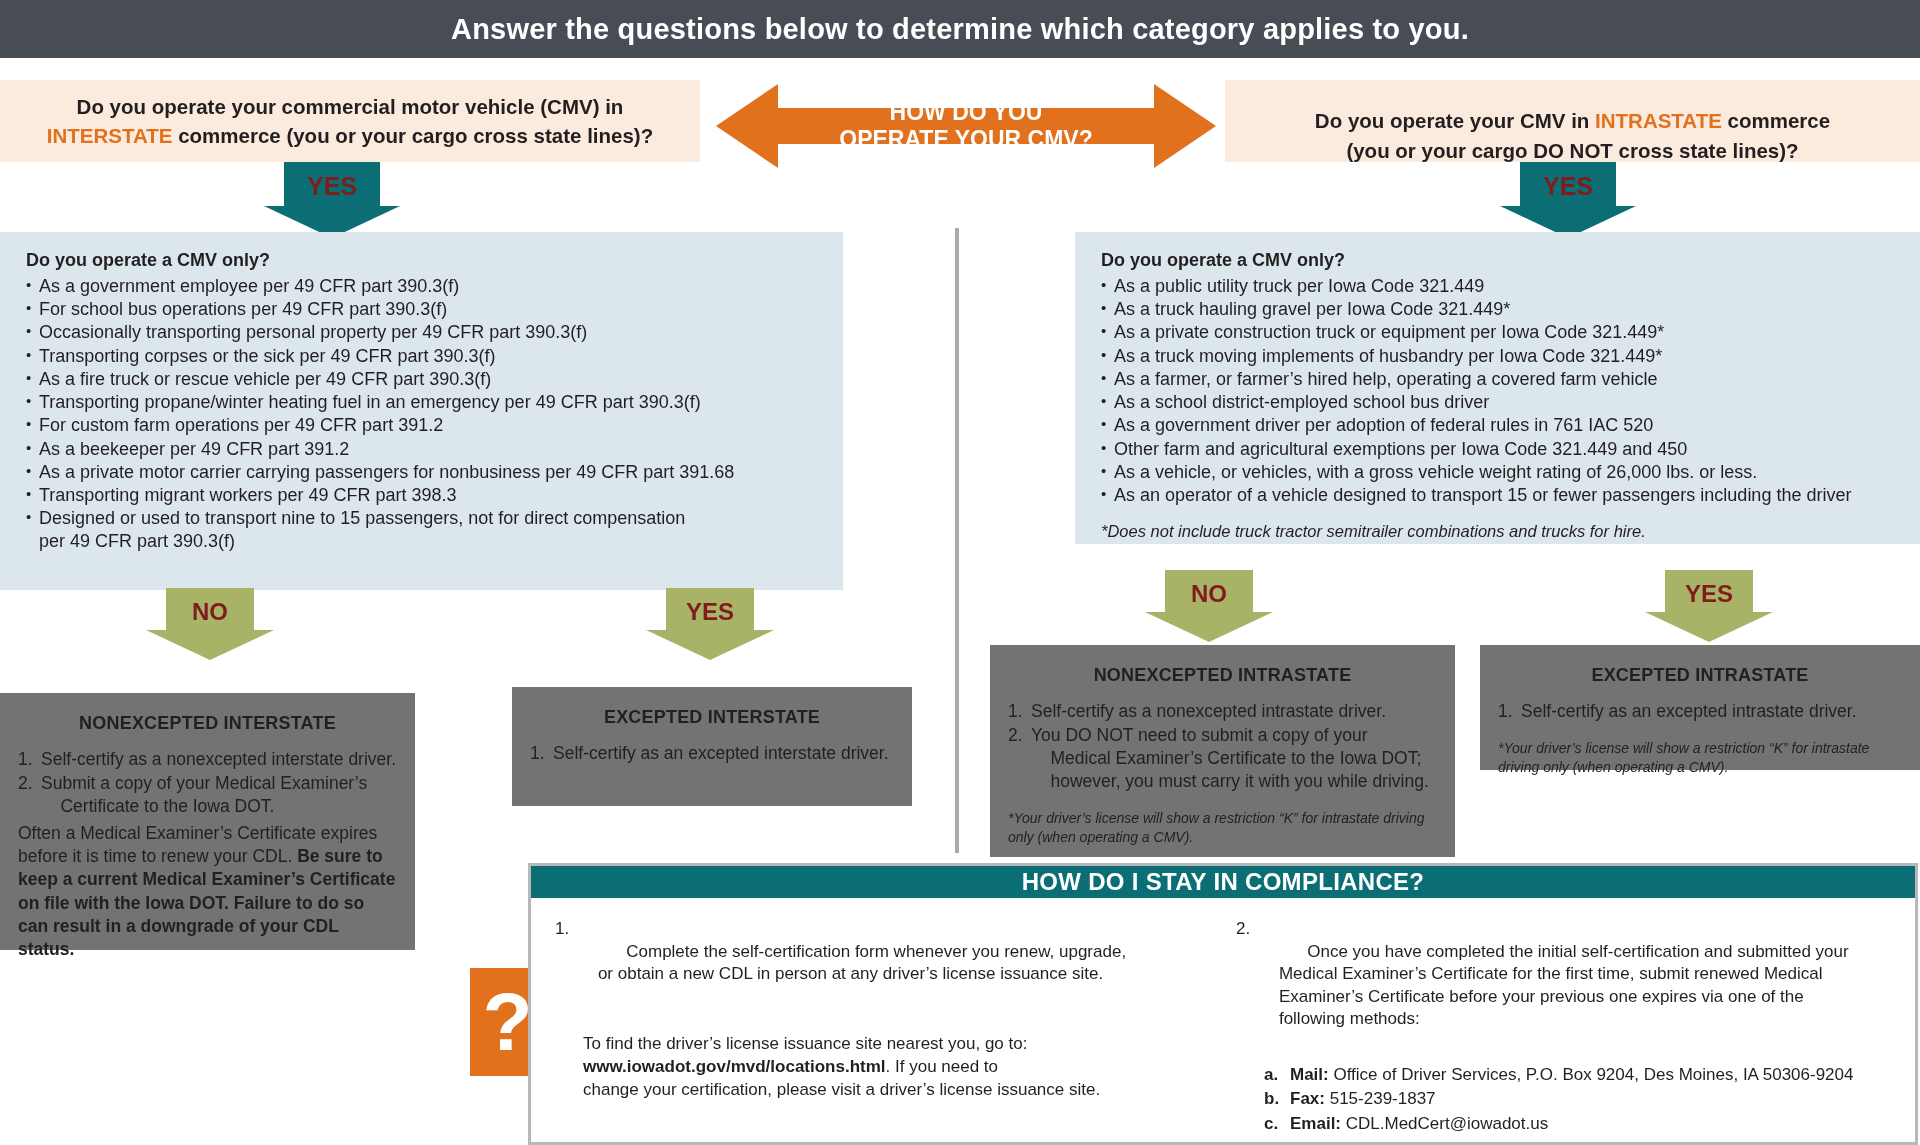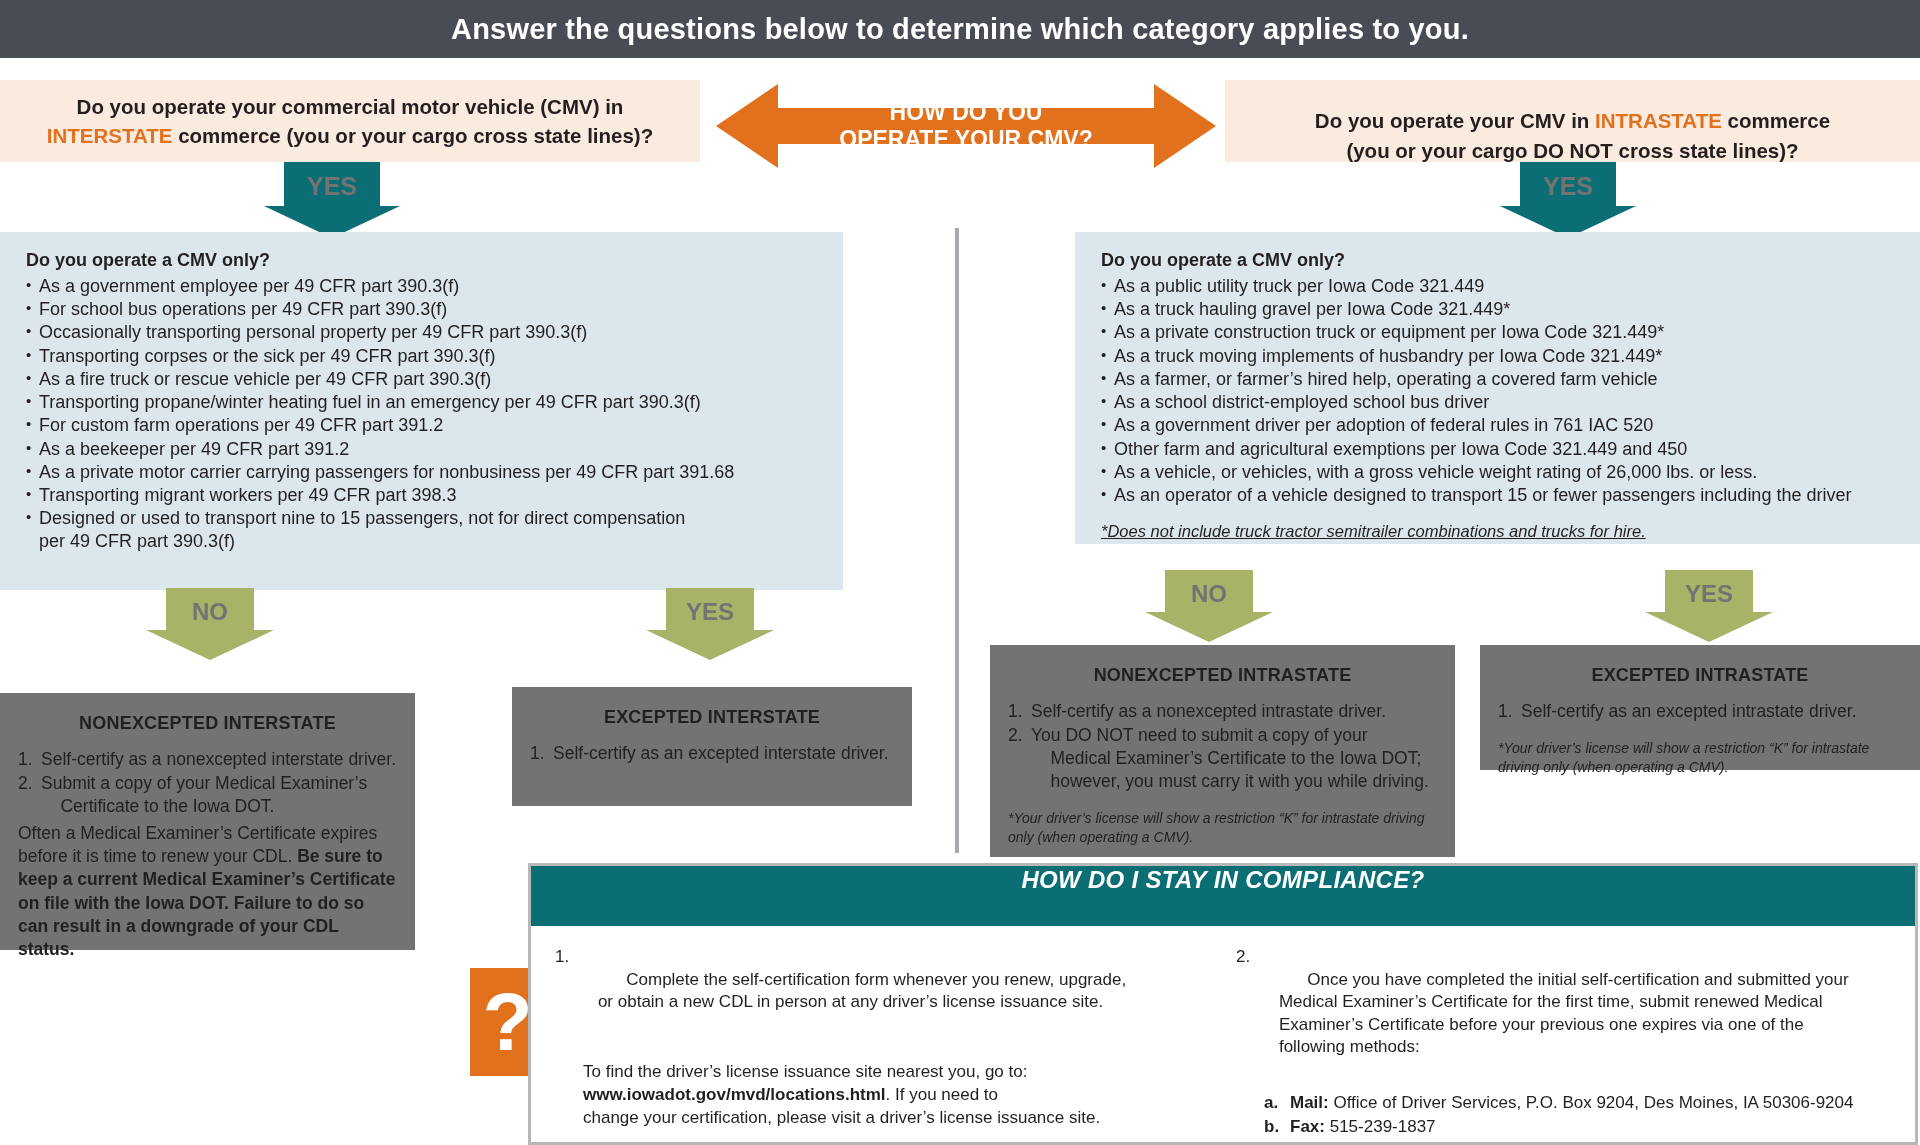--- a/index.html
+++ b/index.html
@@ -44,21 +44,21 @@
     display:flex;flex-direction:column;align-items:center;justify-content:center;
     color:#ffffff;font-size:23px;font-weight:bold;line-height:1.16;text-align:center;
     pointer-events:none;
   }
 
   
   .down-arrow{position:absolute;}
   .down-arrow svg{display:block;}
   .down-arrow .dlabel{
     position:absolute;left:0;top:0;right:0;
-    text-align:center;color:#737373;font-weight:bold;
+    text-align:center;color:#7f1d1d;font-weight:bold;
     font-size:25px;line-height:1;
     pointer-events:none;
   }
   .teal-arrow .dlabel{padding-top:12px;}
   .olive-arrow .dlabel{padding-top:12px;font-size:24px;}
 
   
   .bluebox{
     position:absolute;background:#dbe7ec;box-sizing:border-box;
     padding:18px 20px 14px 26px;
@@ -71,21 +71,21 @@
   .bluebox ul{margin:0;padding:0;list-style:none;}
   .bluebox li{
     font-size:18px;line-height:1.29;padding-left:13px;position:relative;
     white-space:pre-wrap;
   }
   .bluebox li:before{
     content:"\2022";position:absolute;left:0;top:0;font-size:15px;
   }
   .bluebox li.cont:before{content:"";}
   .bluebox .note{
-    margin-top:15px;font-size:16.5px;font-style:italic;text-decoration:underline;
+    margin-top:15px;font-size:16.5px;font-style:italic;
   }
 
   
   .divider{
     position:absolute;left:955px;top:228px;width:4px;height:625px;
     background:#a7a9ac;
   }
 
   
   .cream{
@@ -110,21 +110,21 @@
   #cream-excepted-interstate{left:512px;top:687px;width:400px;height:119px;}
   #cream-nonexcepted-intrastate{left:990px;top:645px;width:465px;height:212px;}
   #cream-excepted-intrastate{left:1480px;top:645px;width:440px;height:125px;}
 
   
   .compliance{
     position:absolute;left:528px;top:863px;width:1390px;height:282px;
     background:#ffffff;border:3px solid #b6b8ba;box-sizing:border-box;
   }
   .compliance-head{
-    background:#0b6e75;height:60px;display:flex;align-items:flex-start;justify-content:center;font-style:italic;
+    background:#0b6e75;height:32px;display:flex;align-items:center;justify-content:center;
   }
   .compliance-head .chtitle{
     color:#ffffff;font-size:24px;font-weight:bold;letter-spacing:.3px;
   }
   .compliance-body{
     display:flex;padding:20px 24px 10px 24px;box-sizing:border-box;gap:26px;
   }
   .ccol{flex:1;font-size:17px;line-height:1.33;}
   .ccol .item{position:relative;padding-left:24px;white-space:pre-wrap;}
   .ccol .item .num{position:absolute;left:0;top:0;}

